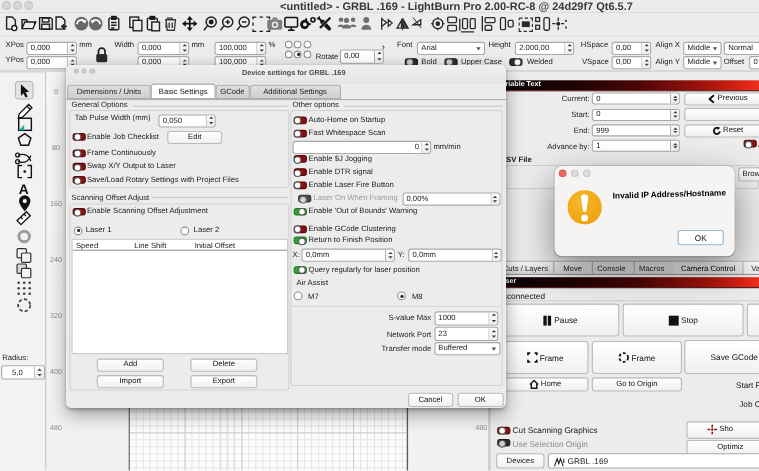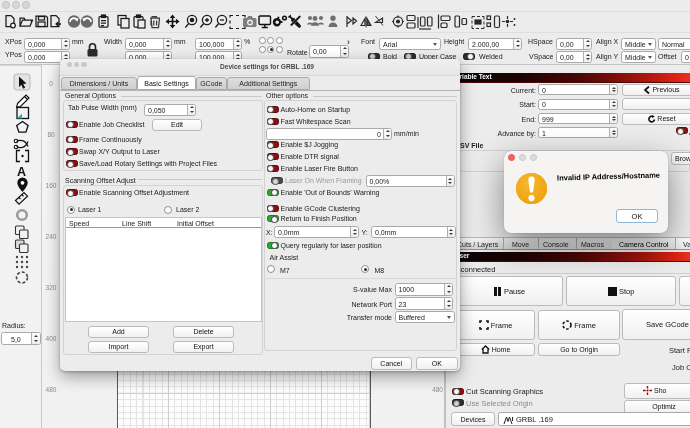--- a/index.html
+++ b/index.html
@@ -178,35 +178,36 @@
  <div class="lb" style="left:669px;top:346px;font-size:7.5px">Start Fr</div>
  <div class="lb" style="left:672px;top:362.5px;font-size:7.5px">Job Co</div>
  <div class="tg tgr" style="left:452px;top:387.5px"></div>
  <div class="lb" style="left:466px;top:387px;font-size:7.5px">Cut Scanning Graphics</div>
  <div class="btn" style="left:624px;top:383px;width:80px;height:15.5px;justify-content:flex-start;padding-left:18px">
   <svg width="9" height="9" viewBox="0 0 9 9" style="margin-right:2px">
           <path d="M4.5,0 v2.6 m0,3.8 v2.6 M0,4.5 h2.6 m3.8,0 h2.6" stroke="#8b0f12" stroke-width="1.4"></path>
           <circle cx="4.5" cy="4.5" r="1.1" fill="#8b0f12"></circle>
         </svg>Sho</div>
  <div class="tg tgk" style="left:452px;top:399px"></div>
- <div class="lb" style="left:466px;top:398.5px;font-size:7.5px;color:#8a8a8a">Use Selected Origin</div>
+ <div class="lb" style="left:466px;top:398.5px;font-size:7.5px;color:#8a8a8a">Use Selection Origin</div>
  <div class="btn" style="left:624px;top:399.5px;width:80px;height:14px">Optimiz</div>
  <div class="btn" style="left:451px;top:412px;width:44px;height:14px">Devices</div>
  <div class="cb" style="left:498px;top:412px;width:210px;height:14px">
   <svg width="11" height="9" viewBox="0 0 11 9" style="position:absolute;left:4px;top:3px">
           <path d="M1,8 L3.5,1 L5,5.5 L6.5,1 L9,8 M9.5,1 v4" fill="none" stroke="#222" stroke-width="1"></path>
         </svg>
   <span class="v" style="left:17px;font-size:7.5px">GRBL .169</span>
       </div>
 </div>
 
 <div class="a" style="left:0;top:0;width:690px;height:12px;background:#ececec;border-bottom:1px solid #dcdcdc;box-sizing:border-box"></div>
 <div class="a" style="left:2.2px;top:1.2px;width:5.6px;height:5.6px;border-radius:50%;background:#d6d6d6;border:0.5px solid #c3c3c3"></div>
 <div class="a" style="left:12.2px;top:1.2px;width:5.6px;height:5.6px;border-radius:50%;background:#d6d6d6;border:0.5px solid #c3c3c3"></div>
 <div class="a" style="left:22.2px;top:1.2px;width:5.6px;height:5.6px;border-radius:50%;background:#d6d6d6;border:0.5px solid #c3c3c3"></div>
+<div class="lb" style="left:140px;top:0.5px;width:550px;text-align:center;font-size:10px;font-weight:bold;color:#383838;line-height:11px">&lt;untitled&gt; - GRBL .169 - LightBurn Pro 2.00-RC-8 @ 24d29f7 Qt6.5.7</div>
 <div id="toolbar1" class="a" style="left:0;top:12px;width:690px;height:21px;background:#ececec;border-bottom:1px solid #dfdfdf;box-sizing:border-box">
 <svg width="530" height="21" viewBox="0 0 530 21" style="position:absolute;left:0;top:0">
 <g fill="none" stroke="#1c1c1c" stroke-width="1.25">
  <path d="M6,3.5 h5 l3,3 v8 h-8 z"></path>
           <circle cx="13" cy="13.5" r="2.3" fill="#fff"></circle>
  <path d="M20,14 v-8 h4 l1.5,2 h6 v2 M20,14 l2.5,-6 h10 l-2.5,6 z"></path>
  <path d="M36,4 h10 l1.5,1.5 v9 h-11.5 z"></path>
           <rect x="38.5" y="4.5" width="6" height="3.5"></rect>
           <rect x="38" y="10" width="7" height="4.5"></rect>
  <path d="M51,3.5 h5 l3,3 v8 h-8 z"></path>

